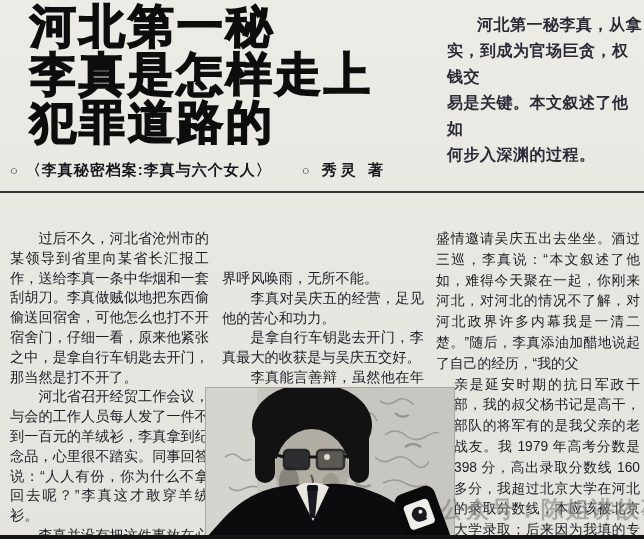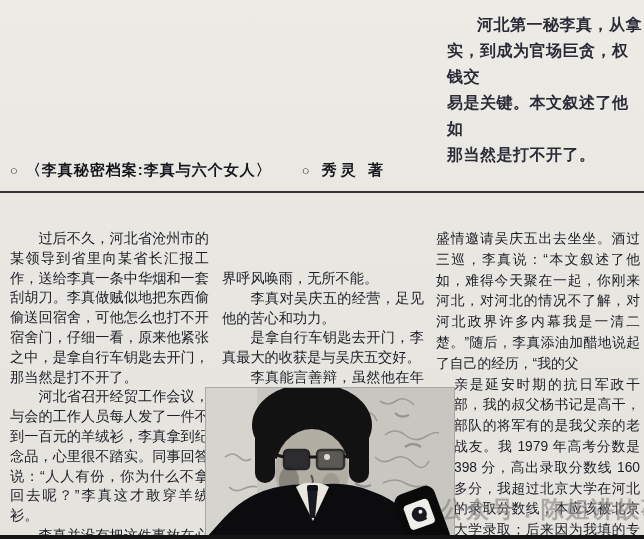--- a/index.html
+++ b/index.html
@@ -37,26 +37,31 @@
   
   .watermark{position:absolute;left:441px;top:494px;z-index:5;font-size:23px;font-weight:700;
     letter-spacing:2px;color:rgba(125,124,122,.58);white-space:nowrap;}
   .bottom-band{position:absolute;left:0;bottom:0;width:644px;height:4px;background:#151515;z-index:6;}
 </style>
 </head>
 <body>
 
 <div class="canvas">
 
+  <div class="title">
+    <div>河北第一秘</div>
+    <div>李真是怎样走上</div>
+    <div>犯罪道路的</div>
+  </div>
 
   <div class="intro">
     <div class="first">河北第一秘李真，从拿</div>
     <div>实，到成为官场巨贪，权钱交</div>
     <div>易是关键。本文叙述了他如</div>
-    <div>那当然是打不开了。</div>
+    <div>何步入深渊的过程。</div>
   </div>
 
   <div class="byline">
     <span class="circ">○</span><span>〈李真秘密档案:李真与六个女人〉</span><span class="circ gap">○</span><span class="author">秀灵  著</span>
   </div>
 
   <div class="rule"></div>
 
   <div class="col col1">
     <p class="ind">过后不久，河北省沧州市的某领导到省里向某省长汇报工作，送给李真一条中华烟和一套刮胡刀。李真做贼似地把东西偷偷送回宿舍，可他怎么也打不开宿舍门，仔细一看，原来他紧张之中，是拿自行车钥匙去开门，那当然是打不开了。</p>

